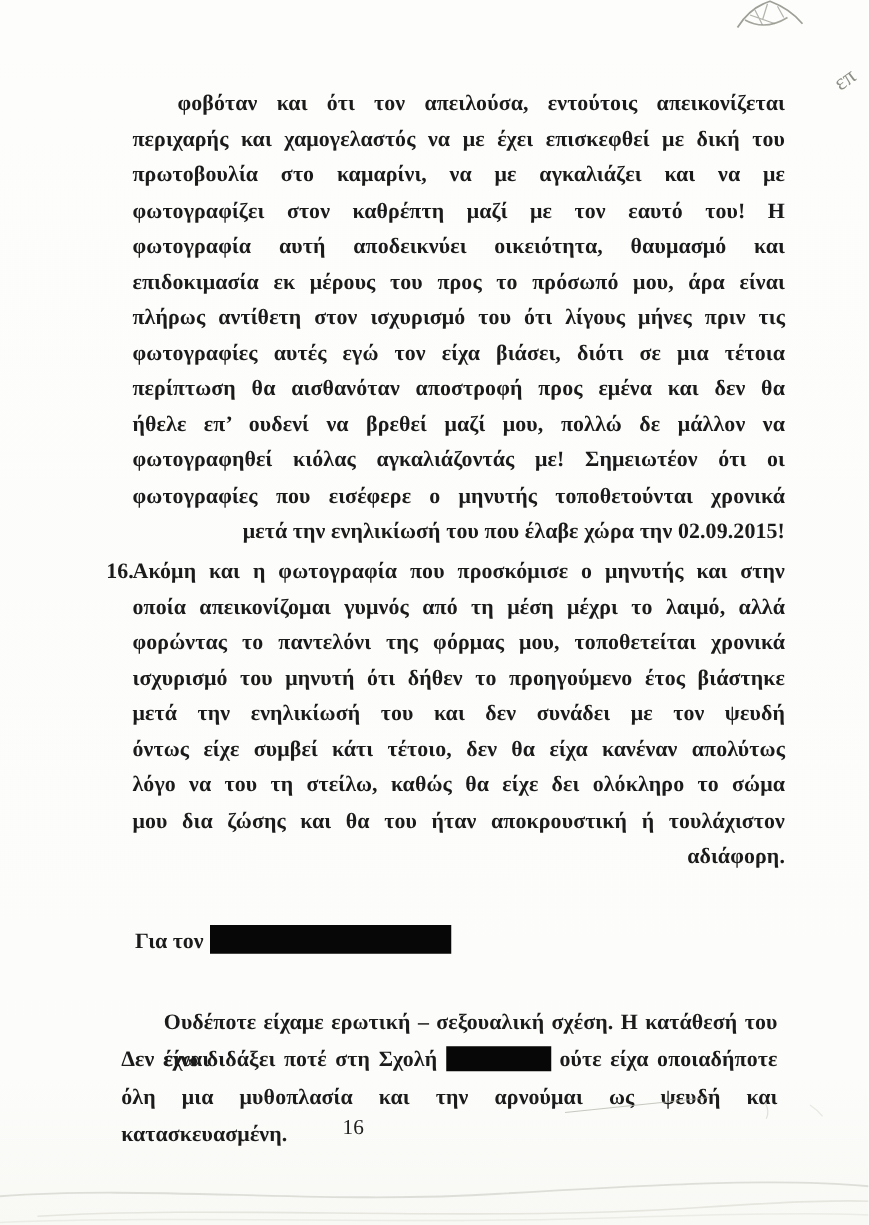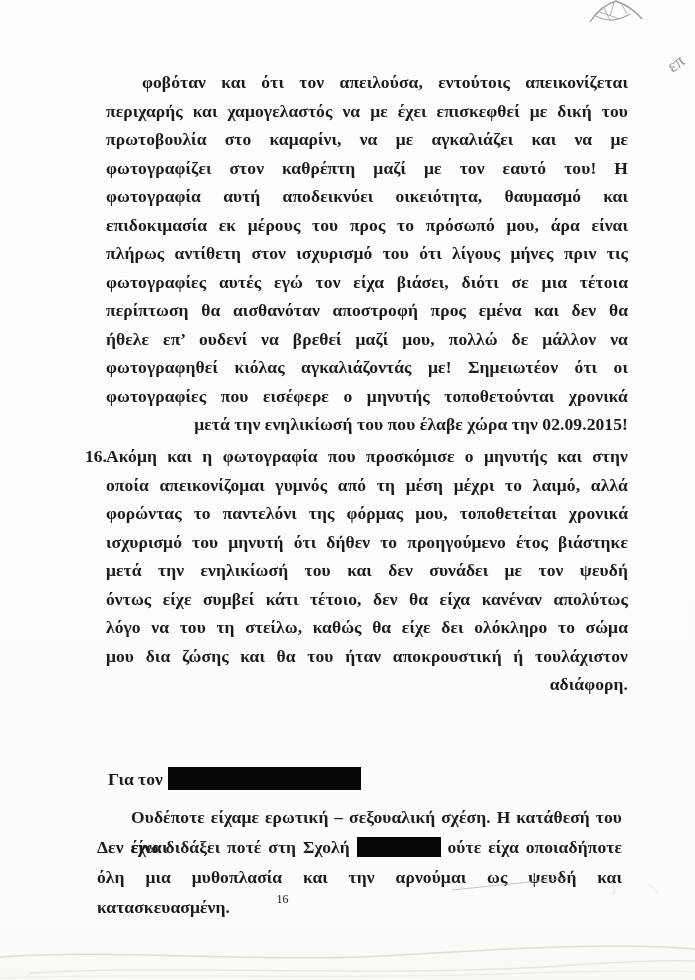--- a/index.html
+++ b/index.html
@@ -32,39 +32,38 @@
   .indent2 { padding-left: 34px; }
   .closing .jline, .closing .lline { line-height: 30px; height: 30px; }
   .para16num {
     position: absolute; left: -21px; top: 0;
     font-size: 17.5px; font-weight: 700; line-height: 28.5px;
   }
   .heading {
     position: absolute; left: 108px; top: 740px;
     font-size: 17.5px; font-weight: 700; line-height: 25px;
     white-space: nowrap;
-    margin-top: 27px;
   }
   .redact-lg {
     display: inline-block;
     width: 193px; height: 23px;
     background: #070707;
     vertical-align: -5px;
     margin-left: 5px;
   }
   .redact-sm {
     display: inline-block;
     width: 84px; height: 20px;
     background: #070707;
     vertical-align: -4px;
   }
   .pagenum {
     position: absolute; left: 0; top: 892px; width: 565px;
     text-align: center;
-    font-size: 12px; font-weight: 400; color: #222;
+    font-size: 17px; font-weight: 400; color: #222;
   }
   .corner-note {
     position: absolute; left: 663px; top: 60px;
     font-size: 18px; color: #8f8f87;
     transform: rotate(-36deg);
     transform-origin: left top;
     font-weight: 400;
     white-space: nowrap;
   }
   .stamp {

